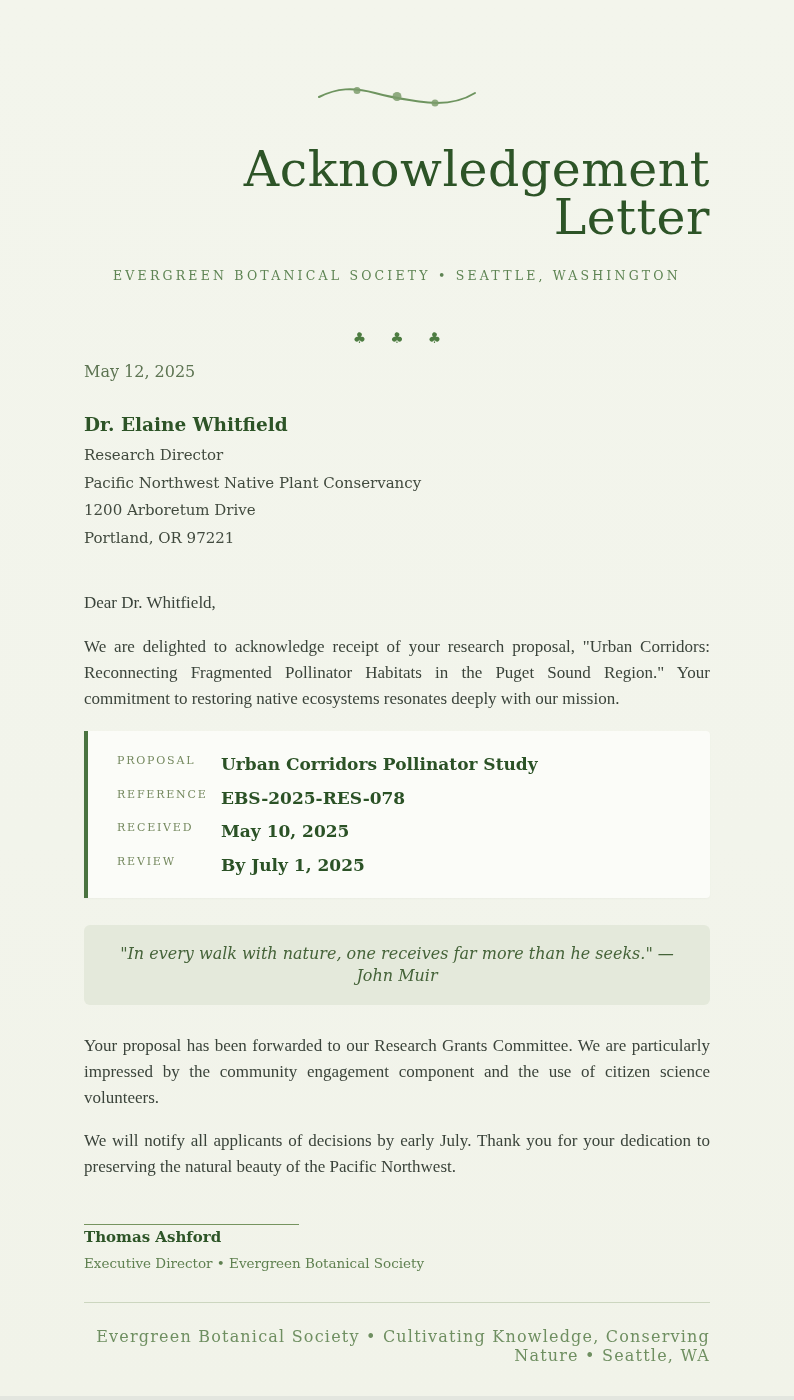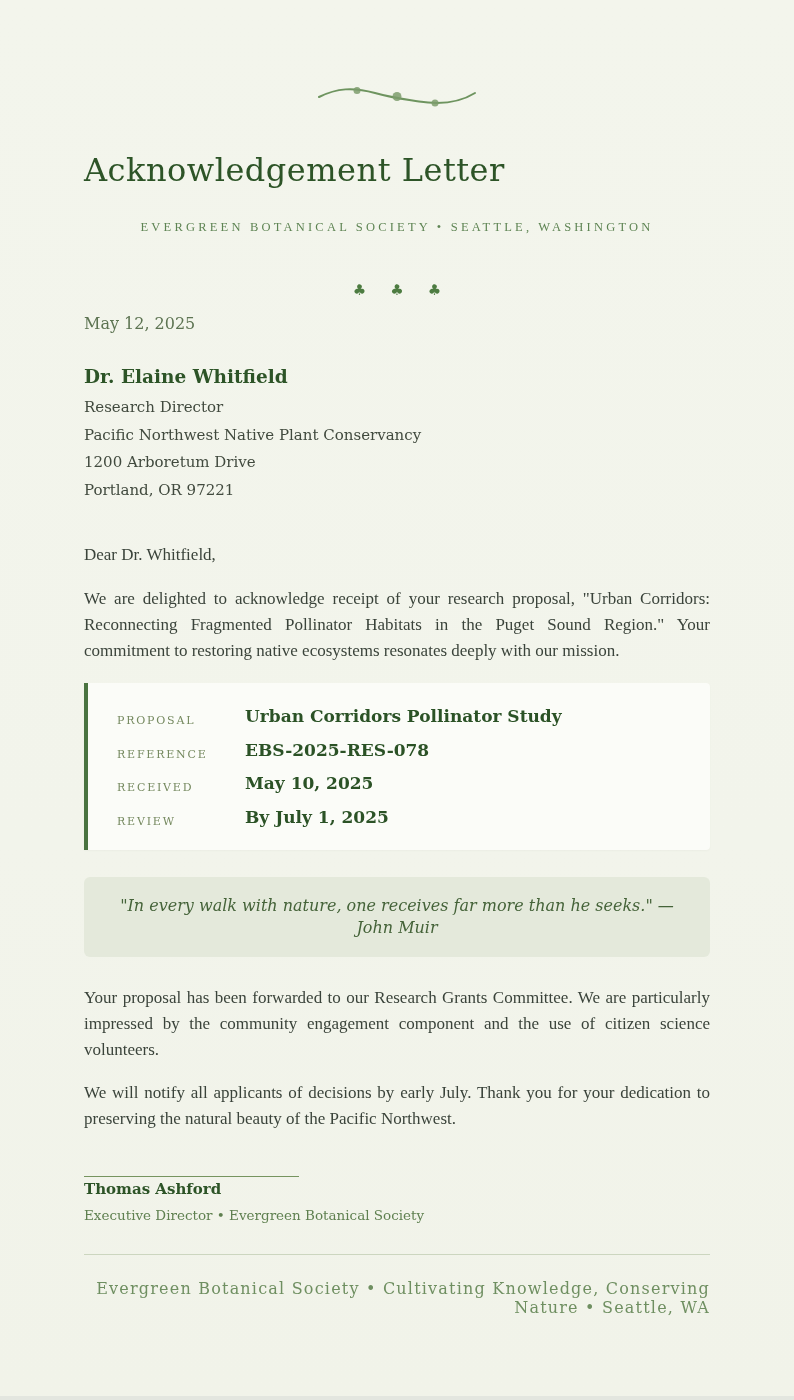--- a/index.html
+++ b/index.html
@@ -39,34 +39,33 @@
   }
   .page { padding: 0 84px; }
 
   .ornament {
     display: block;
     margin: 84px auto 0;
   }
 
   .title {
     margin-top: 36px;
-    font-size: 32px;
+    font-size: 49px;
     font-weight: normal;
     line-height: 48px;
-    text-align: left;
+    text-align: right;
     color: var(--accent_dark);
     letter-spacing: 0.5px;
   }
   .subtitle {
     margin-top: 26px;
     text-align: center;
     font-size: 12.5px;
     letter-spacing: 3.2px;
     color: var(--accent_mid);
-    font-family: Liberation Serif, serif;
   }
   .shamrocks {
     margin-top: 46px;
     display: flex;
     justify-content: center;
     gap: 24px;
     font-size: 15px;
     color: var(--shamrock);
     line-height: 18px;
   }
@@ -107,23 +106,22 @@
   .details-box {
     margin-top: 19px;
     background: var(--box_bg);
     border-left: 4px solid var(--box_border);
     border-radius: 0 4px 4px 0;
     padding: 23px 20px 10px 29px;
     box-shadow: 0 1px 2px rgba(80, 95, 70, 0.04);
   }
   .detail-row {
     display: flex;
-    align-items: flex-end;
+    align-items: flex-start;
     margin-bottom: 12.5px;
-    gap: 24px;
   }
   .detail-label {
     width: 104px;
     flex-shrink: 0;
     font-size: 11px;
     letter-spacing: 1.8px;
     color: var(--accent_olive);
     text-transform: uppercase;
   }
   .detail-value {

